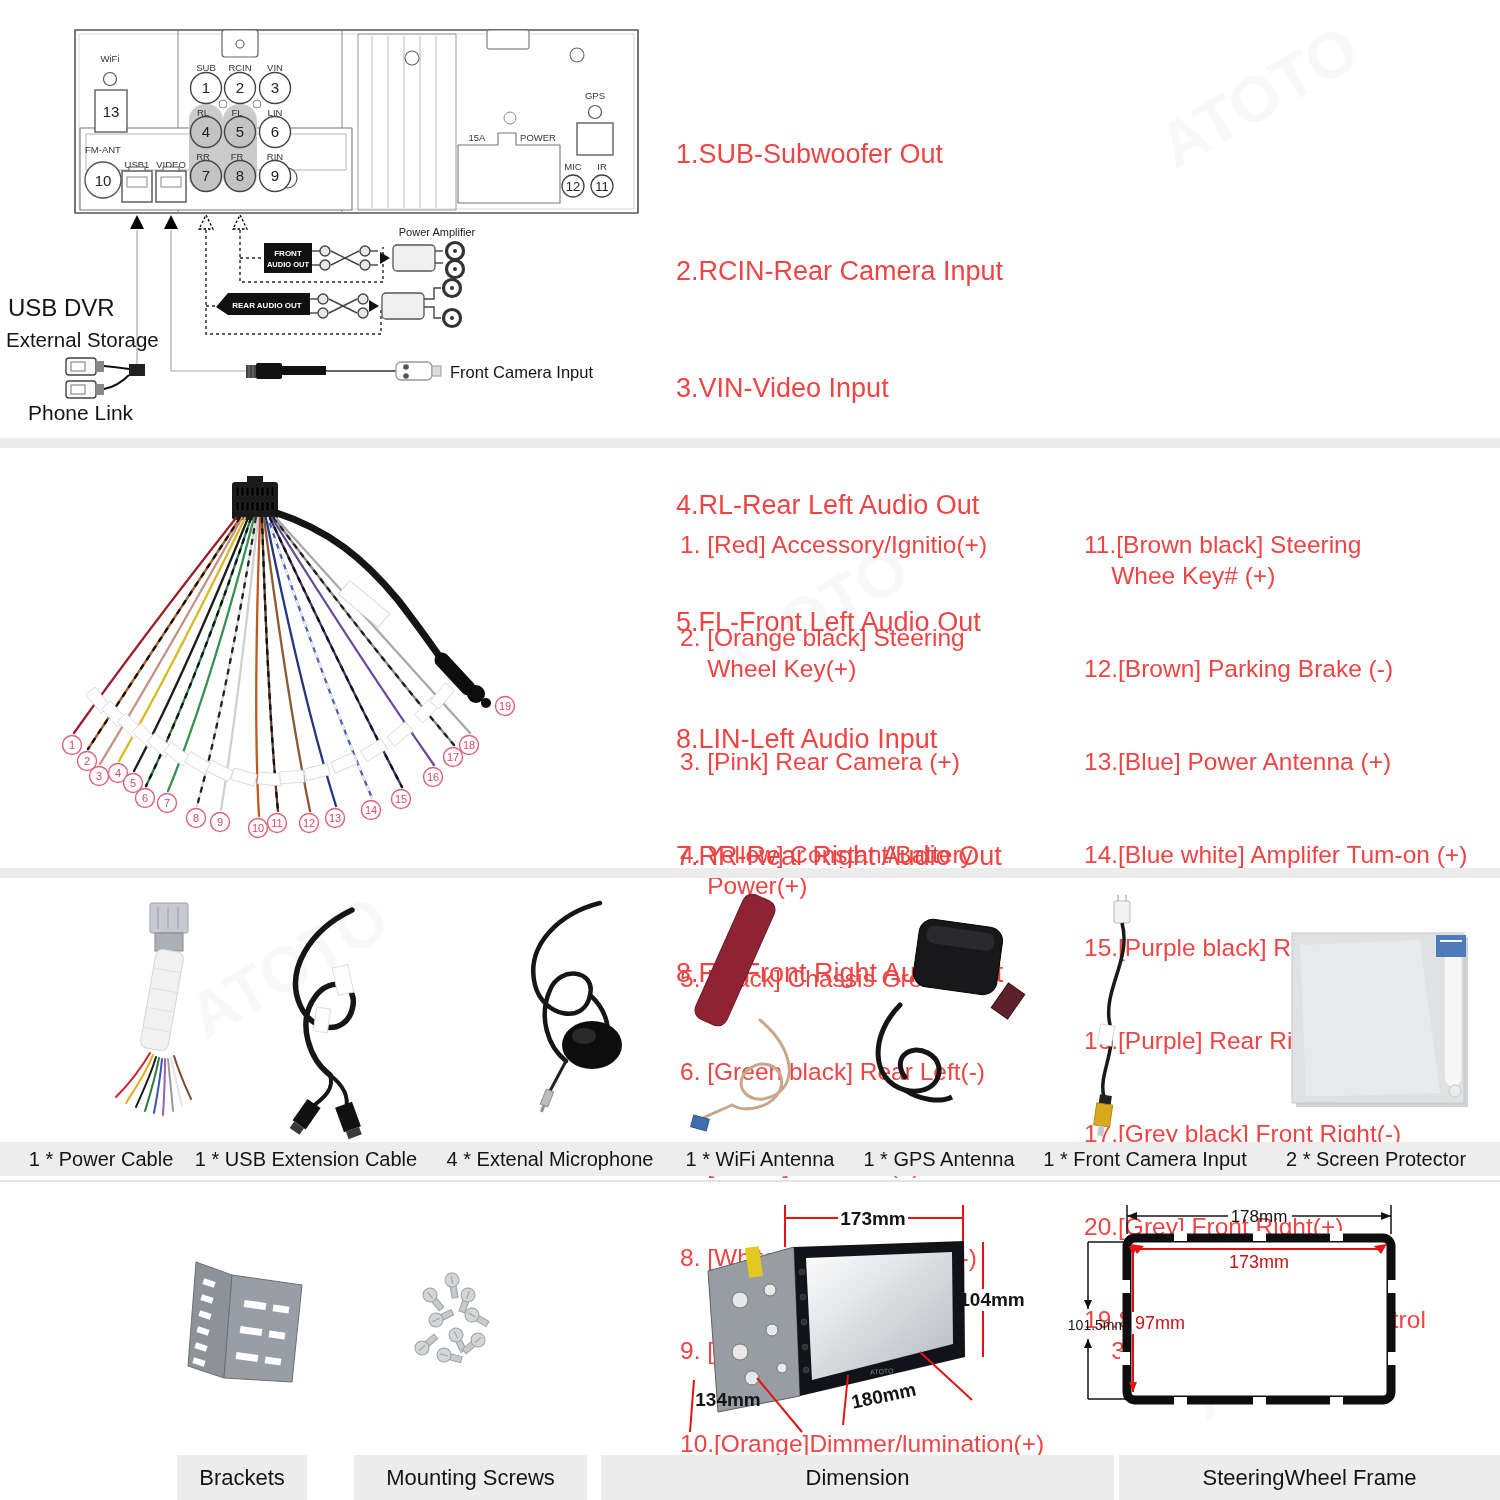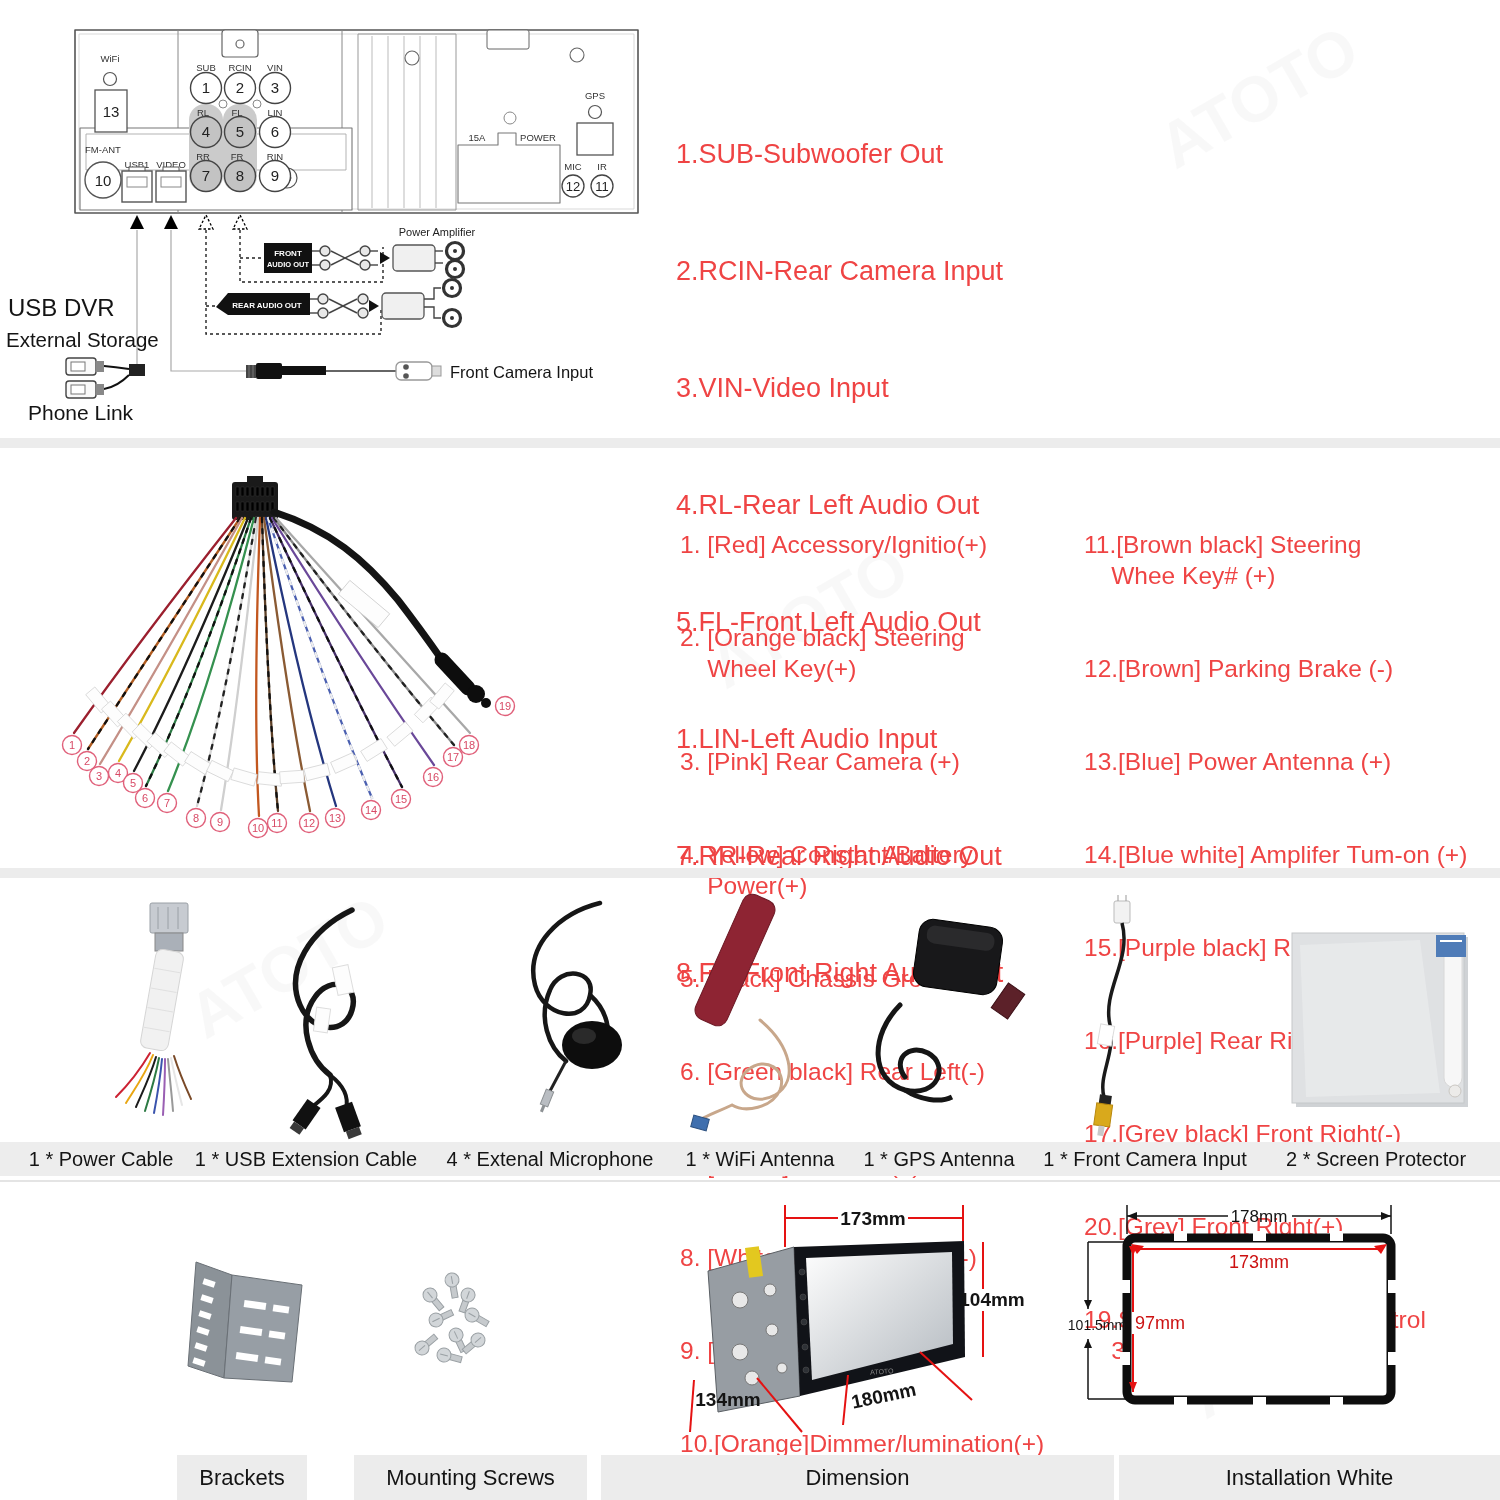--- a/index.html
+++ b/index.html
@@ -236,21 +236,21 @@
     </g>
     <text x="450" y="378" font-size="16.5" fill="#141414">Front Camera Input</text>
   </svg>
 
   <div class="legend ports" style="left:676px;top:57px;width:395px;">
     <div class="li">1.SUB-Subwoofer Out</div>
     <div class="li">2.RCIN-Rear Camera Input</div>
     <div class="li">3.VIN-Video Input</div>
     <div class="li">4.RL-Rear Left Audio Out</div>
     <div class="li">5.FL-Front Left Audio Out</div>
-    <div class="li">1.LIN-Left Audio Input</div>
+    <div class="li">8.LIN-Left Audio Input</div>
     <div class="li">7.RR-Rear Right Audio Out</div>
     <div class="li">8.FR-Front Right Audio Out</div>
   </div>
 
   <div class="divider" style="top:438px;height:10px;"></div>
 
   <svg style="left:0;top:448px" width="670" height="420" viewBox="0 448 670 420">
 
     <g>
       <rect x="247" y="476" width="16" height="9" fill="#1a1a1a"></rect>
@@ -744,16 +744,16 @@
   <div class="barseg" style="left:177px;width:130px;">
       <span>Brackets</span>
     </div>
   <div class="barseg" style="left:601px;width:513px;">
       <span>Dimension</span>
     </div>
   <div class="barseg" style="left:354px;width:233px;">
       <span>Mounting Screws</span>
     </div>
   <div class="barseg" style="left:1119px;width:381px;">
-      <span>Installation White</span>
+      <span>SteeringWheel Frame</span>
     </div>
 
 </div>
 
 </body></html>

